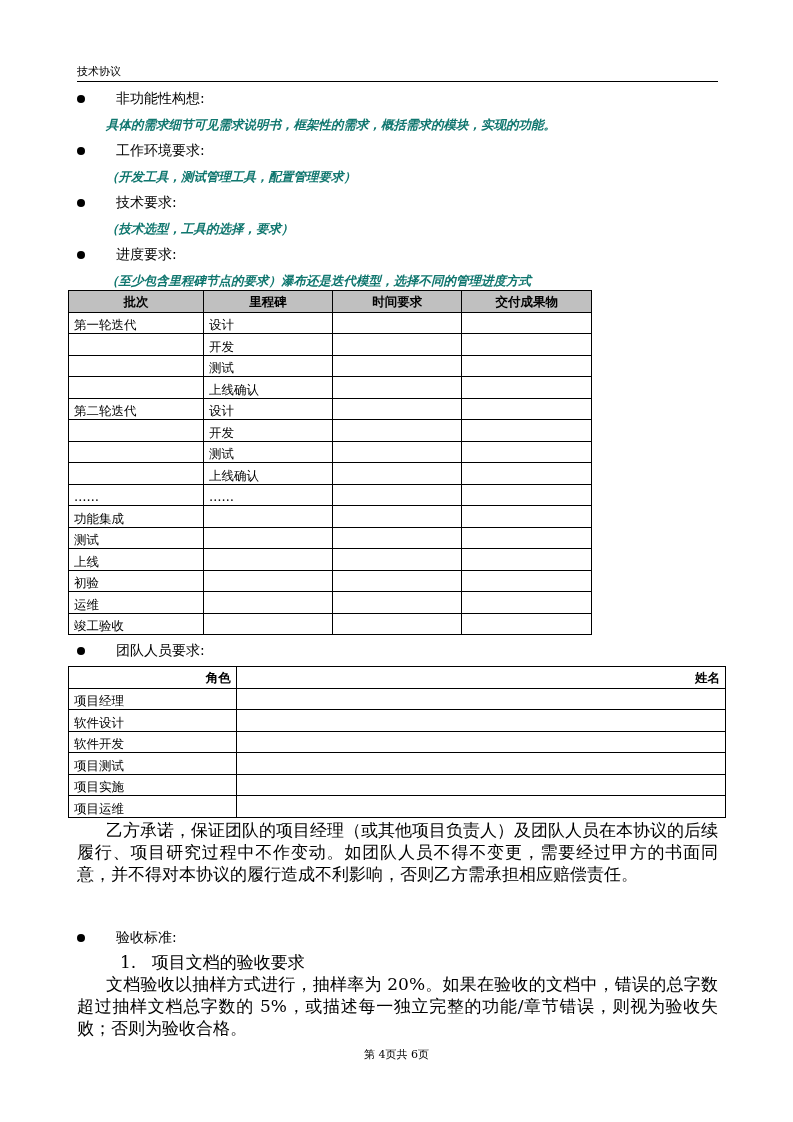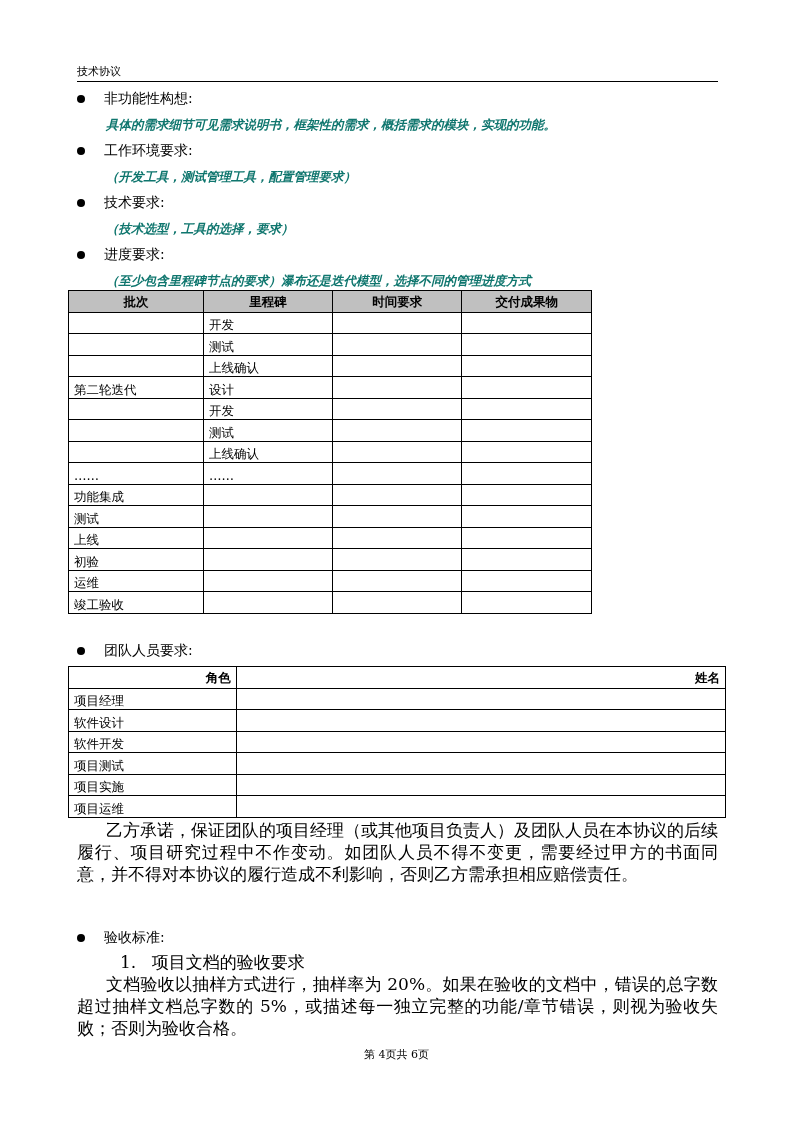--- a/index.html
+++ b/index.html
@@ -1,18 +1,18 @@
 <!DOCTYPE html>
 <html><head>
 <meta charset="utf-8">
 <style>
   html, body { margin: 0; padding: 0; background: #ffffff; }
   body { width: 793px; height: 1122px; position: relative; font-family: "DejaVu Serif", "Liberation Serif", serif; color: #000; overflow: hidden; }
   .header { position: absolute; left: 77px; top: 65px; width: 641px; height: 16px; border-bottom: 1px solid #000; font-size: 11px; line-height: 14px; }
-  .bullet-row { position: absolute; left: 77px; display: flex; align-items: center; font-family: "DejaVu Sans", "Liberation Sans", sans-serif; font-size: 14px; height: 20px; }
+  .bullet-row { position: absolute; left: 77px; display: flex; align-items: center; font-family: "DejaVu Sans", "Liberation Sans", sans-serif; font-size: 14px; height: 20px; gap: 12px; }
   .bullet { display: inline-block; width: 8px; height: 8px; border-radius: 50%; background: #000; margin-right: 19px; }
   .note { position: absolute; left: 106px; font-size: 12.5px; font-style: italic; font-weight: bold; color: #0f766e; font-family: "DejaVu Serif", serif; line-height: 16px; }
   table { position: absolute; border-collapse: collapse; font-size: 12.5px; }
   td, th { border: 1px solid #000; height: 20.5px; padding: 0 5px; vertical-align: bottom; text-align: left; font-weight: normal; line-height: 17px; }
   th.hd { background: #c0c0c0; text-align: center; font-weight: bold; font-family: "DejaVu Sans", sans-serif; font-size: 12.5px; vertical-align: middle; }
   th.hd2 { font-weight: bold; font-family: "DejaVu Sans", sans-serif; font-size: 12.5px; vertical-align: middle; text-align: right; }
   .para { position: absolute; left: 77px; width: 641px; font-size: 17px; line-height: 22px; text-align: justify; }
   .footer { position: absolute; left: 0; width: 793px; top: 1047px; text-align: center; font-size: 11px; }
 </style>
 </head>
@@ -54,20 +54,26 @@
   <thead>
     <tr>
       <th class="hd">批次</th>
       <th class="hd">里程碑</th>
       <th class="hd">时间要求</th>
       <th class="hd">交付成果物</th>
     </tr>
   </thead>
   <tbody id="schedule-body">
       <tr>
+        <td>第一轮迭代</td>
+        <td>设计</td>
+        <td></td>
+        <td></td>
+      </tr>
+      <tr>
         <td></td>
         <td>开发</td>
         <td></td>
         <td></td>
       </tr>
       <tr>
         <td></td>
         <td>测试</td>
         <td></td>
         <td></td>

